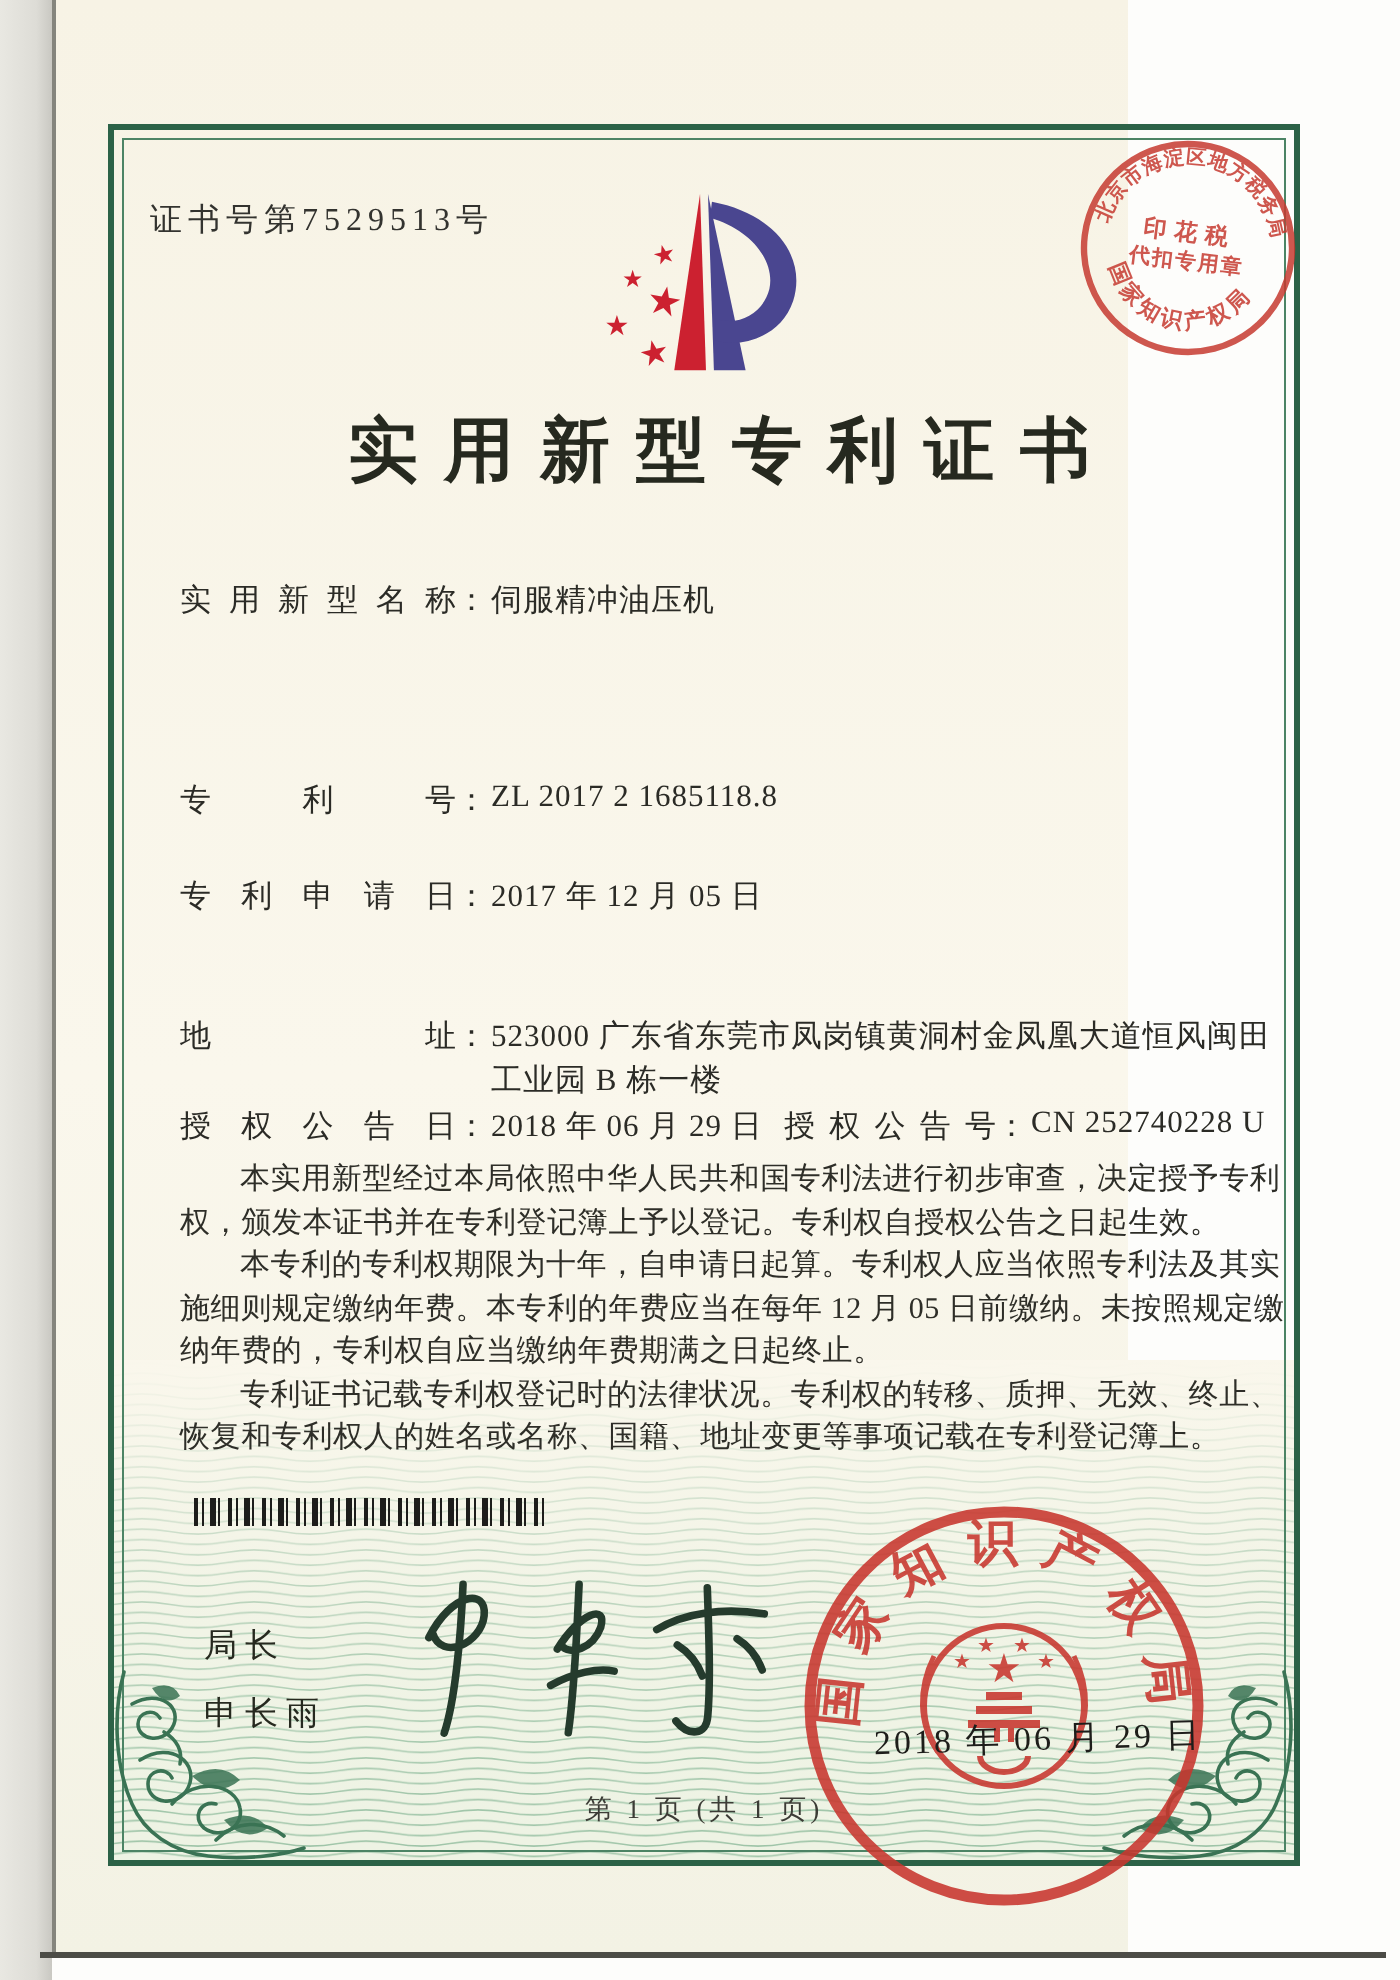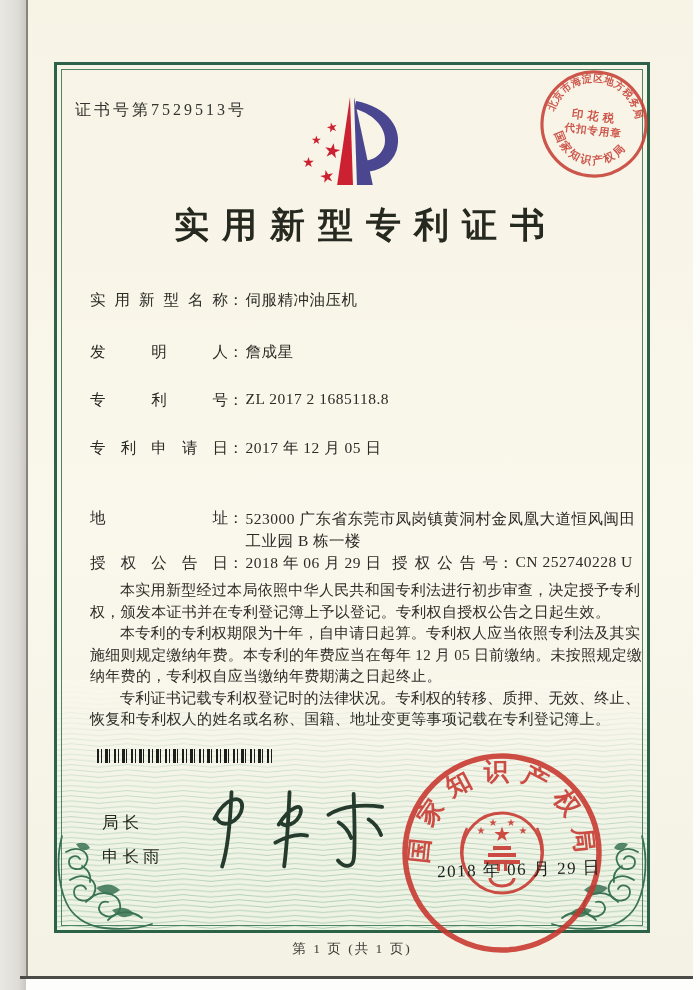--- a/index.html
+++ b/index.html
@@ -5,21 +5,21 @@
   html,body{margin:0;padding:0;}
   body{
     width:700px;height:990px;overflow:hidden;position:relative;
     background:#fdfdfb;
     font-family:"Liberation Serif","DejaVu Serif",serif;
   }
   .scan-strip{position:absolute;left:0;top:0;width:26px;height:990px;
     background:linear-gradient(90deg,#e9e8e2 0%,#dddcd6 70%,#c9c8c2 100%);}
   .page-bottom-edge{position:absolute;left:20px;top:976px;width:673px;height:3px;background:#4c4c46;}
   .paper{
-    position:absolute;left:26px;top:0;width:667px;height:977px;
+    position:absolute;left:26px;top:0;width:538px;height:977px;
     background:linear-gradient(180deg,#f7f3e5 0%,#faf7ec 55%,#f3f2e4 100%);
     border-left:2px solid #85857d;box-sizing:border-box;
   }
   .frame-outer{position:absolute;left:26px;top:62px;width:596px;height:871px;
     border:3px solid #2c6247;box-sizing:border-box;z-index:1;}
   .frame-inner{position:absolute;left:33px;top:69px;width:582px;height:857px;
     border:1px solid #4c8465;box-sizing:border-box;z-index:1;}
   .waves{position:absolute;left:29px;top:680px;z-index:0;}
   .ornament{position:absolute;z-index:2;}
   .cert-no{position:absolute;left:47px;top:100px;font-size:16px;letter-spacing:3px;color:#33332f;z-index:2;}
@@ -41,21 +41,21 @@
     background-image:repeating-linear-gradient(90deg,
       #1d1d1b 0px 2px,transparent 2px 4px,#1d1d1b 4px 5px,transparent 5px 8px,
       #1d1d1b 8px 11px,transparent 11px 12px,#1d1d1b 12px 13px,transparent 13px 17px);}
   .sig-title{position:absolute;left:74px;top:812px;font-size:16.5px;letter-spacing:4px;color:#26291f;z-index:3;}
   .sig-name{position:absolute;left:74px;top:846px;font-size:16.5px;letter-spacing:4px;color:#26291f;z-index:3;}
   .sig-svg{position:absolute;left:159px;top:786px;z-index:3;transform:rotate(-2deg);}
   .seal{position:absolute;left:369px;top:748px;z-index:3;opacity:0.88;}
   .seal-date{position:absolute;left:409px;top:858px;font-size:17px;letter-spacing:1.5px;
     color:#1d1d1a;z-index:4;transform:rotate(-1.5deg);white-space:nowrap;}
   .tax-stamp{position:absolute;left:508px;top:66px;z-index:3;opacity:0.85;transform:rotate(7deg);}
-  .footer{position:absolute;left:26px;top:940px;width:596px;text-align:center;
+  .footer{position:absolute;left:26px;top:896px;width:596px;text-align:center;
     font-size:13.5px;letter-spacing:2px;color:#3c3c36;z-index:2;}
 </style>
 </head>
 <body>
 
 <div class="scan-strip"></div>
 
 <div class="paper">
 
   <svg class="waves" width="590" height="250">
@@ -124,23 +124,20 @@
         <text x="21" y="74" font-size="14">★</text>
         <text x="40" y="89" font-size="17" transform="rotate(-12 40 84)">★</text>
       </g>
     </svg>
   </div>
 
   <div class="title">实用新型专利证书</div>
 
   <div class="field-row" style="top:290px">
     <span class="flabel">实用新型名称</span><span class="colon">：</span><span class="fvalue">伺服精冲油压机</span>
-  </div>
-  <div class="field-row" style="top:342px">
-    <span class="flabel">发明人</span><span class="colon">：</span><span class="fvalue">詹成星</span>
   </div>
   <div class="field-row" style="top:390px">
     <span class="flabel">专利号</span><span class="colon">：</span><span class="fvalue">ZL 2017 2 1685118.8</span>
   </div>
   <div class="field-row" style="top:438px">
     <span class="flabel">专利申请日</span><span class="colon">：</span><span class="fvalue">2017 年 12 月 05 日</span>
   </div>
   <div class="field-row" style="top:508px">
     <span class="flabel">地址</span><span class="colon">：</span><span class="fvalue-wrap">523000 广东省东莞市凤岗镇黄洞村金凤凰大道恒风闽田工业园 B 栋一楼</span>
   </div>

